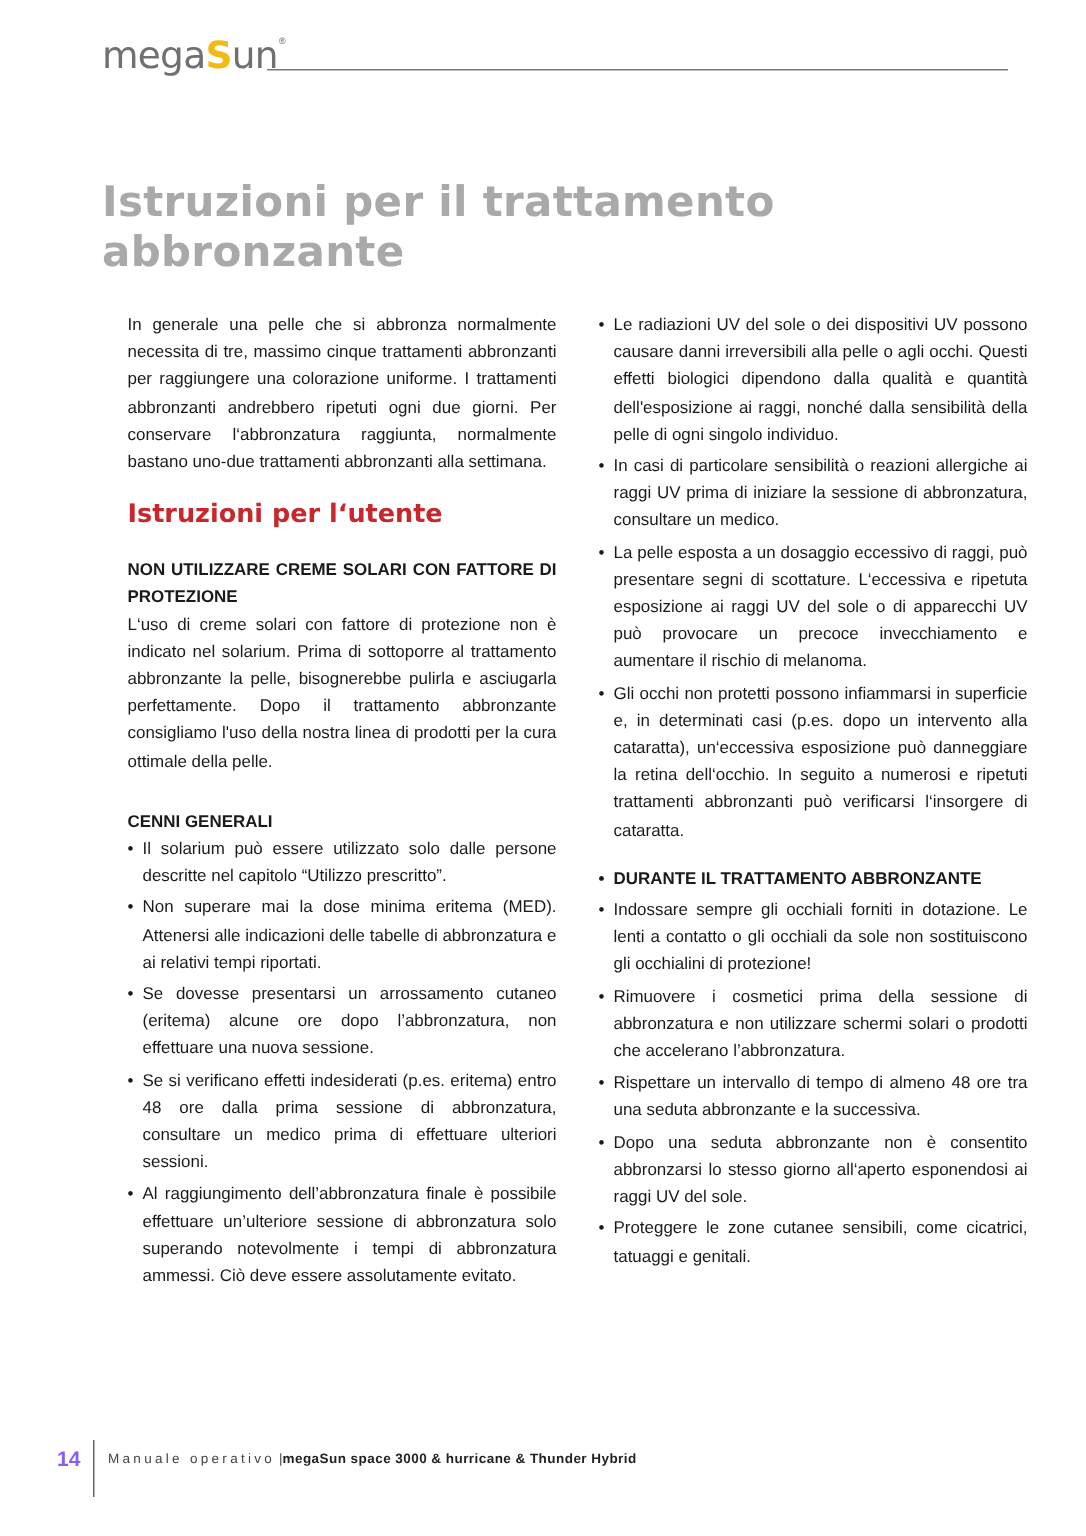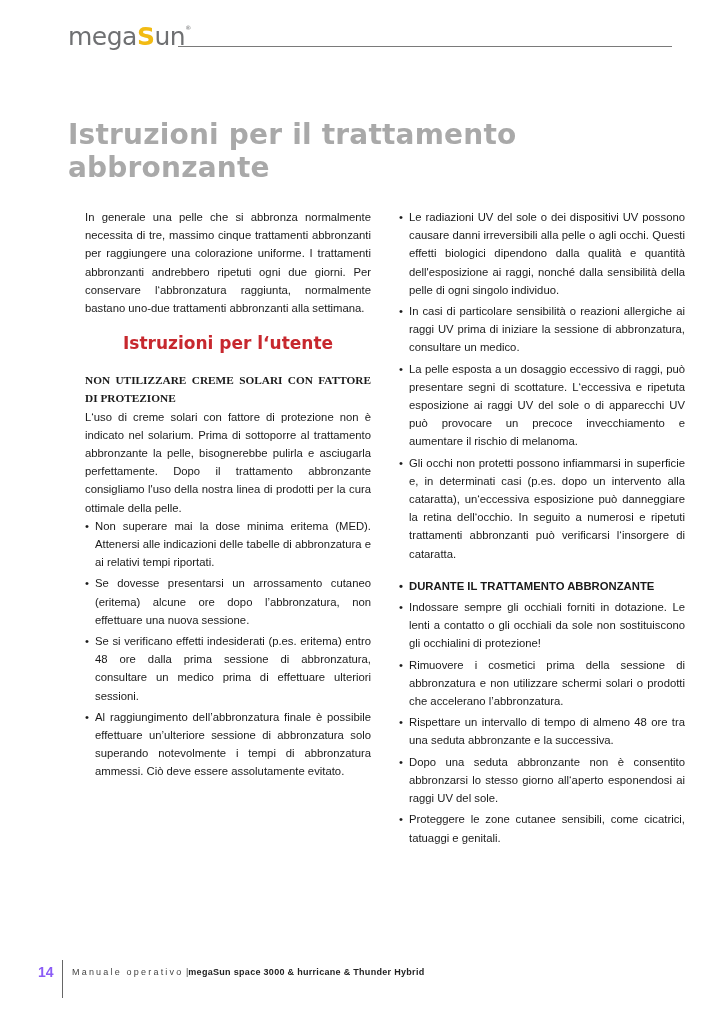--- a/index.html
+++ b/index.html
@@ -10,22 +10,22 @@
   .logo .s { color:#f2bb13; font-weight:bold; }
   .logo sup { font-size:6px; vertical-align:top; position:relative; top:2px; }
   .header-line { position:absolute; left:178px; top:46px; width:494px; height:1px; background:#7a7a7a; }
   .page-title { position:absolute; left:68px; top:118px; font-size:28px; font-weight:bold;
                 color:#a9a9a9; font-family:"DejaVu Sans", sans-serif; letter-spacing:0.2px; margin:0; }
   .col { position:absolute; top:208px; width:286px; font-size:11.3px; line-height:18.2px; }
   .col.left { left:85px; }
   .col.right { left:399px; }
   p { margin:0; text-align:justify; }
   .sub { color:#c7282e; font-weight:bold; font-size:17px; font-family:"DejaVu Sans", sans-serif;
-         margin:16px 0 2px 0; line-height:20px;text-align:center; }
-  .caps { font-weight:bold; margin-top:14px; text-transform:none;font-family:Liberation Serif, serif; }
+         margin:16px 0 2px 0; line-height:20px; }
+  .caps { font-weight:bold; margin-top:14px; text-transform:none; }
   ul { list-style:none; margin:0; padding:0; }
   li { position:relative; padding-left:10px; text-align:justify; margin-bottom:3px; }
   li::before { content:"•"; position:absolute; left:0; top:0; }
   .right li { margin-bottom:3px; }
   .footer-num { position:absolute; left:38px; top:964px; font-size:14px; font-weight:bold; color:#8b5cf6; }
   .footer-bar { position:absolute; left:62px; top:960px; width:1px; height:38px; background:#666; }
   .footer-text { position:absolute; left:72px; top:967px; font-size:9px; color:#444; }
   .footer-text .manual { letter-spacing:2.2px; }
   .footer-text .model { font-weight:bold; color:#222; letter-spacing:0.3px; }
 </style>
@@ -35,21 +35,23 @@
 <div class="logo"><span>mega</span><span class="s">S</span><span>un</span><sup>®</sup></div>
 <div class="header-line"></div>
 
 <h1 class="page-title">Istruzioni per il trattamento abbronzante</h1>
 
 <div class="col left">
   <p>In generale una pelle che si abbronza normalmente necessita di tre, massimo cinque trattamenti abbronzanti per raggiungere una colorazione uniforme. I trattamenti abbronzanti andrebbero ripetuti ogni due giorni. Per conservare l‘abbronzatura raggiunta, normalmente bastano uno-due trattamenti abbronzanti alla settimana.</p>
   <div class="sub">Istruzioni per l‘utente</div>
   <p class="caps" style="margin-top:18px">NON UTILIZZARE CREME SOLARI CON FATTORE DI PROTEZIONE</p>
   <p>L‘uso di creme solari con fattore di protezione non è indicato nel solarium. Prima di sottoporre al trattamento abbronzante la pelle, bisognerebbe pulirla e asciugarla perfettamente. Dopo il trattamento abbronzante consigliamo l'uso della nostra linea di prodotti per la cura ottimale della pelle.</p>
+  <p class="caps" style="margin-top:22px">CENNI GENERALI</p>
   <ul>
+    <li>Il solarium può essere utilizzato solo dalle persone descritte nel capitolo “Utilizzo prescritto”.</li>
     <li>Non superare mai la dose minima eritema (MED). Attenersi alle indicazioni delle tabelle di abbronzatura e ai relativi tempi riportati.</li>
     <li>Se dovesse presentarsi un arrossamento cutaneo (eritema) alcune ore dopo l’abbronzatura, non effettuare una nuova sessione.</li>
     <li>Se si verificano effetti indesiderati (p.es. eritema) entro 48 ore dalla prima sessione di abbronzatura, consultare un medico prima di effettuare ulteriori sessioni.</li>
     <li>Al raggiungimento dell’abbronzatura finale è possibile effettuare un’ulteriore sessione di abbronzatura solo superando notevolmente i tempi di abbronzatura ammessi. Ciò deve essere assolutamente evitato.</li>
   </ul>
 </div>
 
 <div class="col right">
   <ul>
     <li>Le radiazioni UV del sole o dei dispositivi UV possono causare danni irreversibili alla pelle o agli occhi. Questi effetti biologici dipendono dalla qualità e quantità dell'esposizione ai raggi, nonché dalla sensibilità della pelle di ogni singolo individuo.</li>

